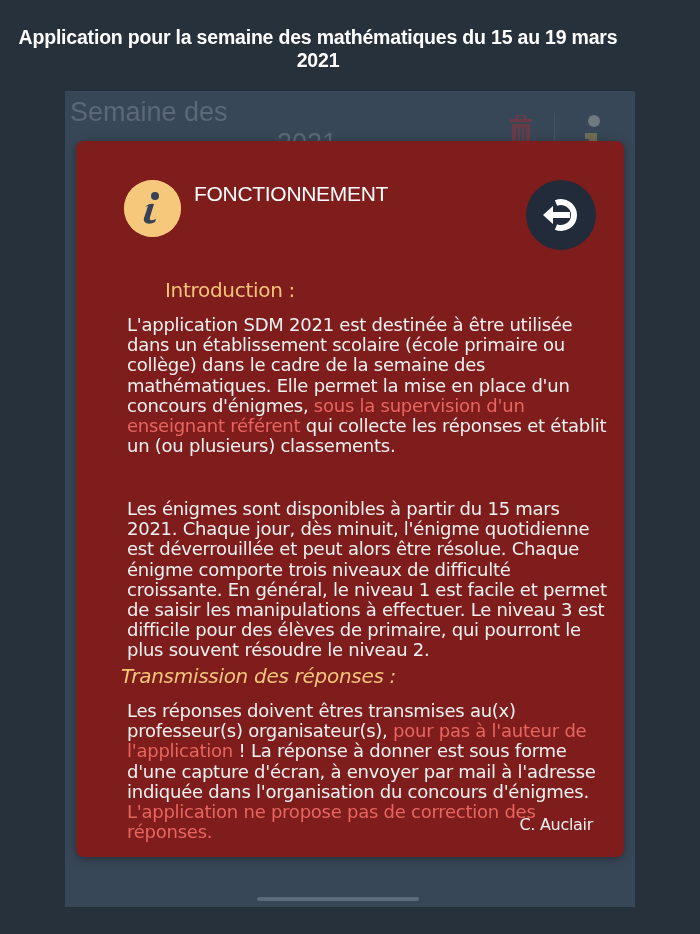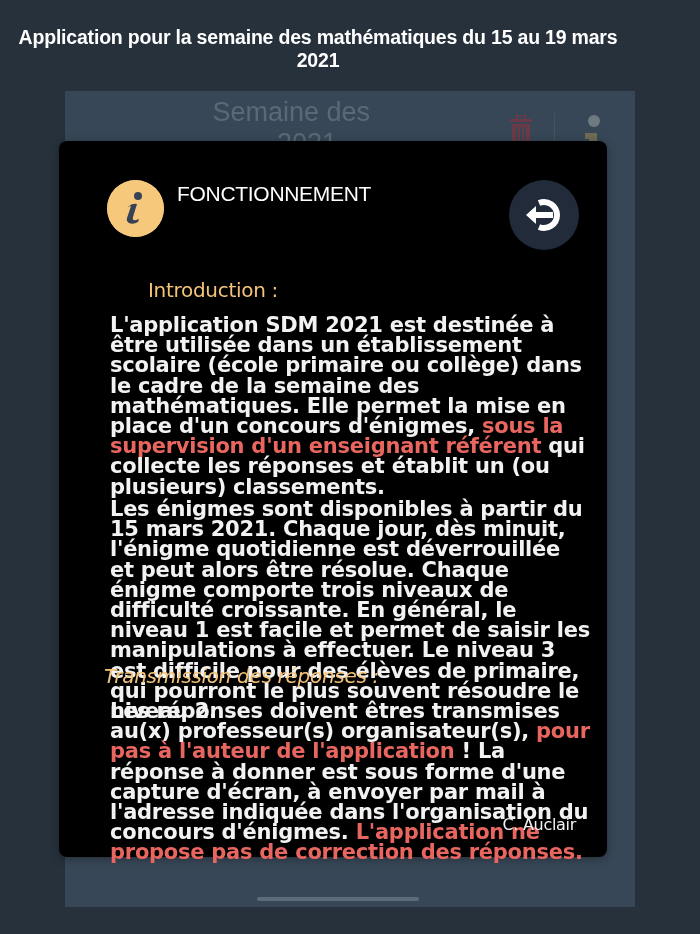--- a/index.html
+++ b/index.html
@@ -16,42 +16,41 @@
     font-weight:bold; font-size:19.5px; letter-spacing:-0.2px;
   }
   .device {
     position:absolute; left:65px; top:91px; width:570px; height:816px;
     background:#384757; overflow:hidden;
   }
   .bg-title {
     position:absolute; left:5px; top:5px; width:300px;
     font-family:"Liberation Sans", sans-serif; font-size:27px; line-height:32px;
     color:#5b6977;
-    text-align:right;
   }
   .bg-year {
     position:absolute; left:212px; top:37px;
     font-family:"Liberation Sans", sans-serif; font-size:27px; color:#5b6977;
   }
   .bg-trash {
     position:absolute; left:443px; top:24px; width:26px; height:30px;
   }
   .bg-divider {
     position:absolute; left:489px; top:22px; width:1px; height:42px; background:#47525e;
   }
   .bg-person {
     position:absolute; left:516px; top:22px; width:26px; height:40px;
   }
   .home-indicator {
     position:absolute; left:192px; top:806px; width:162px; height:4px;
     border-radius:2px; background:#5c6b7a;
   }
   .modal {
-    position:absolute; left:59px; top:141px; width:548px; height:716px;
-    background:#000000; border-radius:8px;
+    position:absolute; left:76px; top:141px; width:548px; height:716px;
+    background:#7f1d1d; border-radius:8px;
     box-shadow:0 2px 10px rgba(0,0,0,0.35);
   }
   .info-icon {
     position:absolute; left:48px; top:39px; width:57px; height:57px;
     border-radius:50%; background:#f6c87c;
   }
   .modal-title {
     position:absolute; left:118px; top:39px;
     font-family:"Liberation Sans", sans-serif;
     color:#ffffff; font-size:21px; line-height:28px; letter-spacing:-0.3px;
@@ -60,23 +59,22 @@
     position:absolute; left:450px; top:39px; width:70px; height:70px;
     border-radius:50%; background:#212b3a; cursor:pointer;
   }
   .section-h {
     position:absolute; left:45px;
     color:#f4c47a; font-size:20px; font-family:"DejaVu Sans", sans-serif;
     letter-spacing:-0.3px;
   }
   .para {
     position:absolute; left:51px; width:480px;
-    color:#f2f2f2; font-size:21px; line-height:20.2px;
+    color:#f2f2f2; font-size:18px; line-height:20.2px;
     letter-spacing:-0.25px;
-    font-weight:bold;
   }
   .hl { color:#e8665f; }
   .signature {
     position:absolute; right:31px; top:674px;
     color:#f2f2f2; font-size:16px; letter-spacing:-0.3px;margin-left:24px;
   }
 </style>
 </head>
 <body>
 

